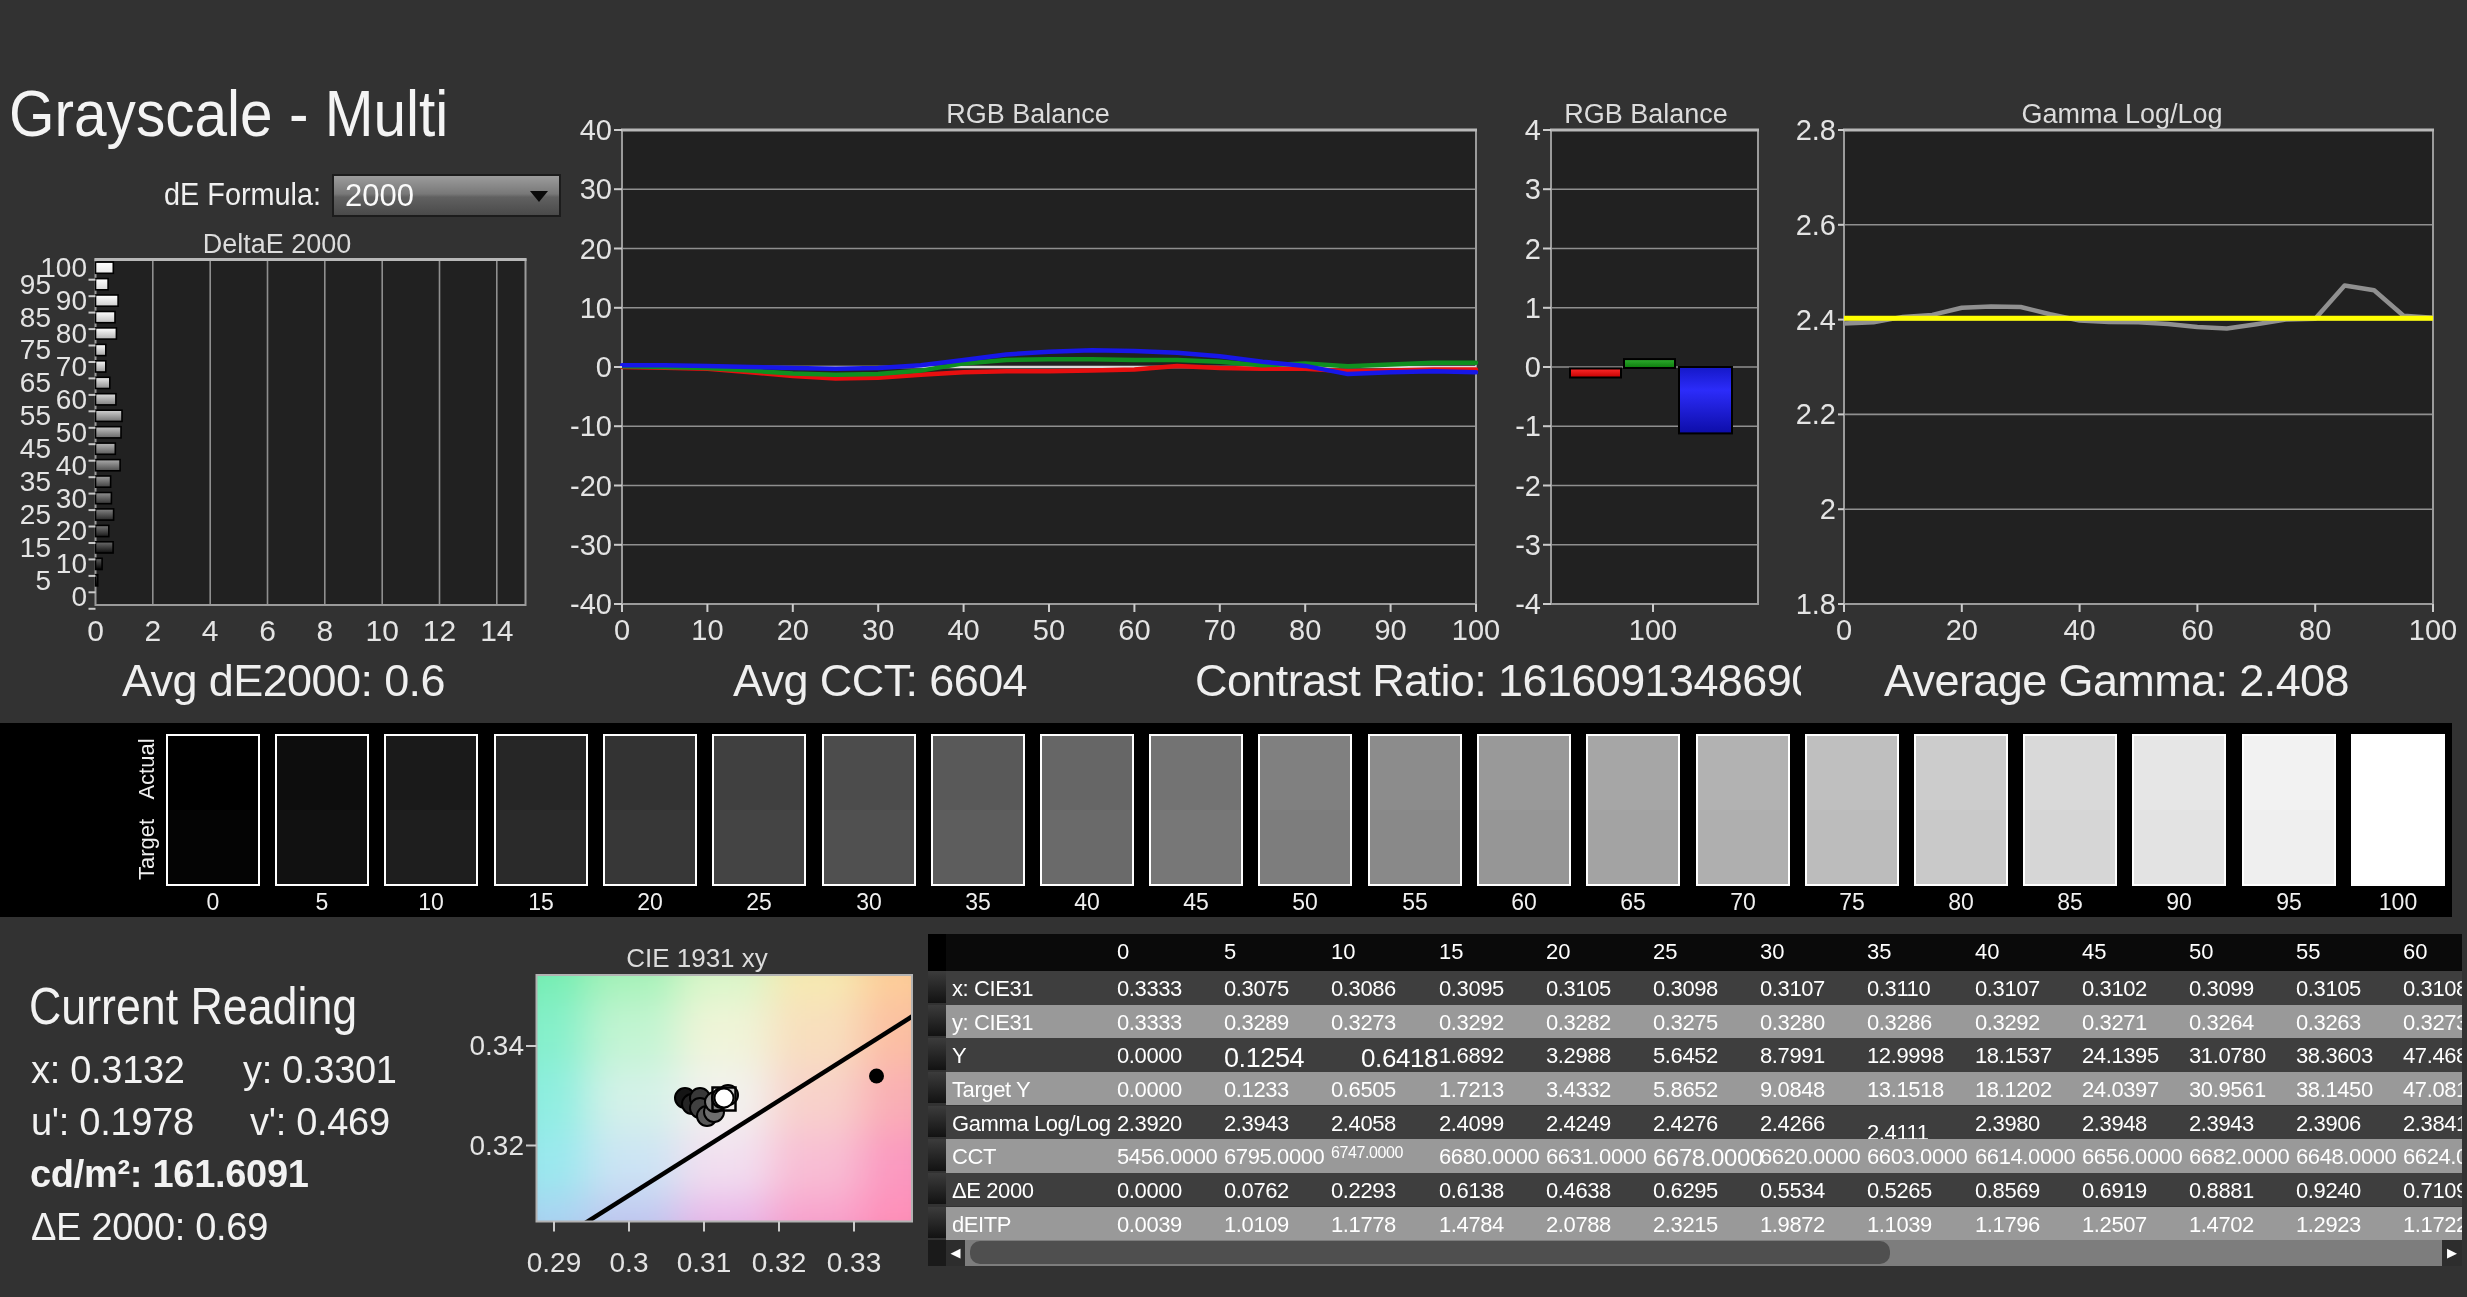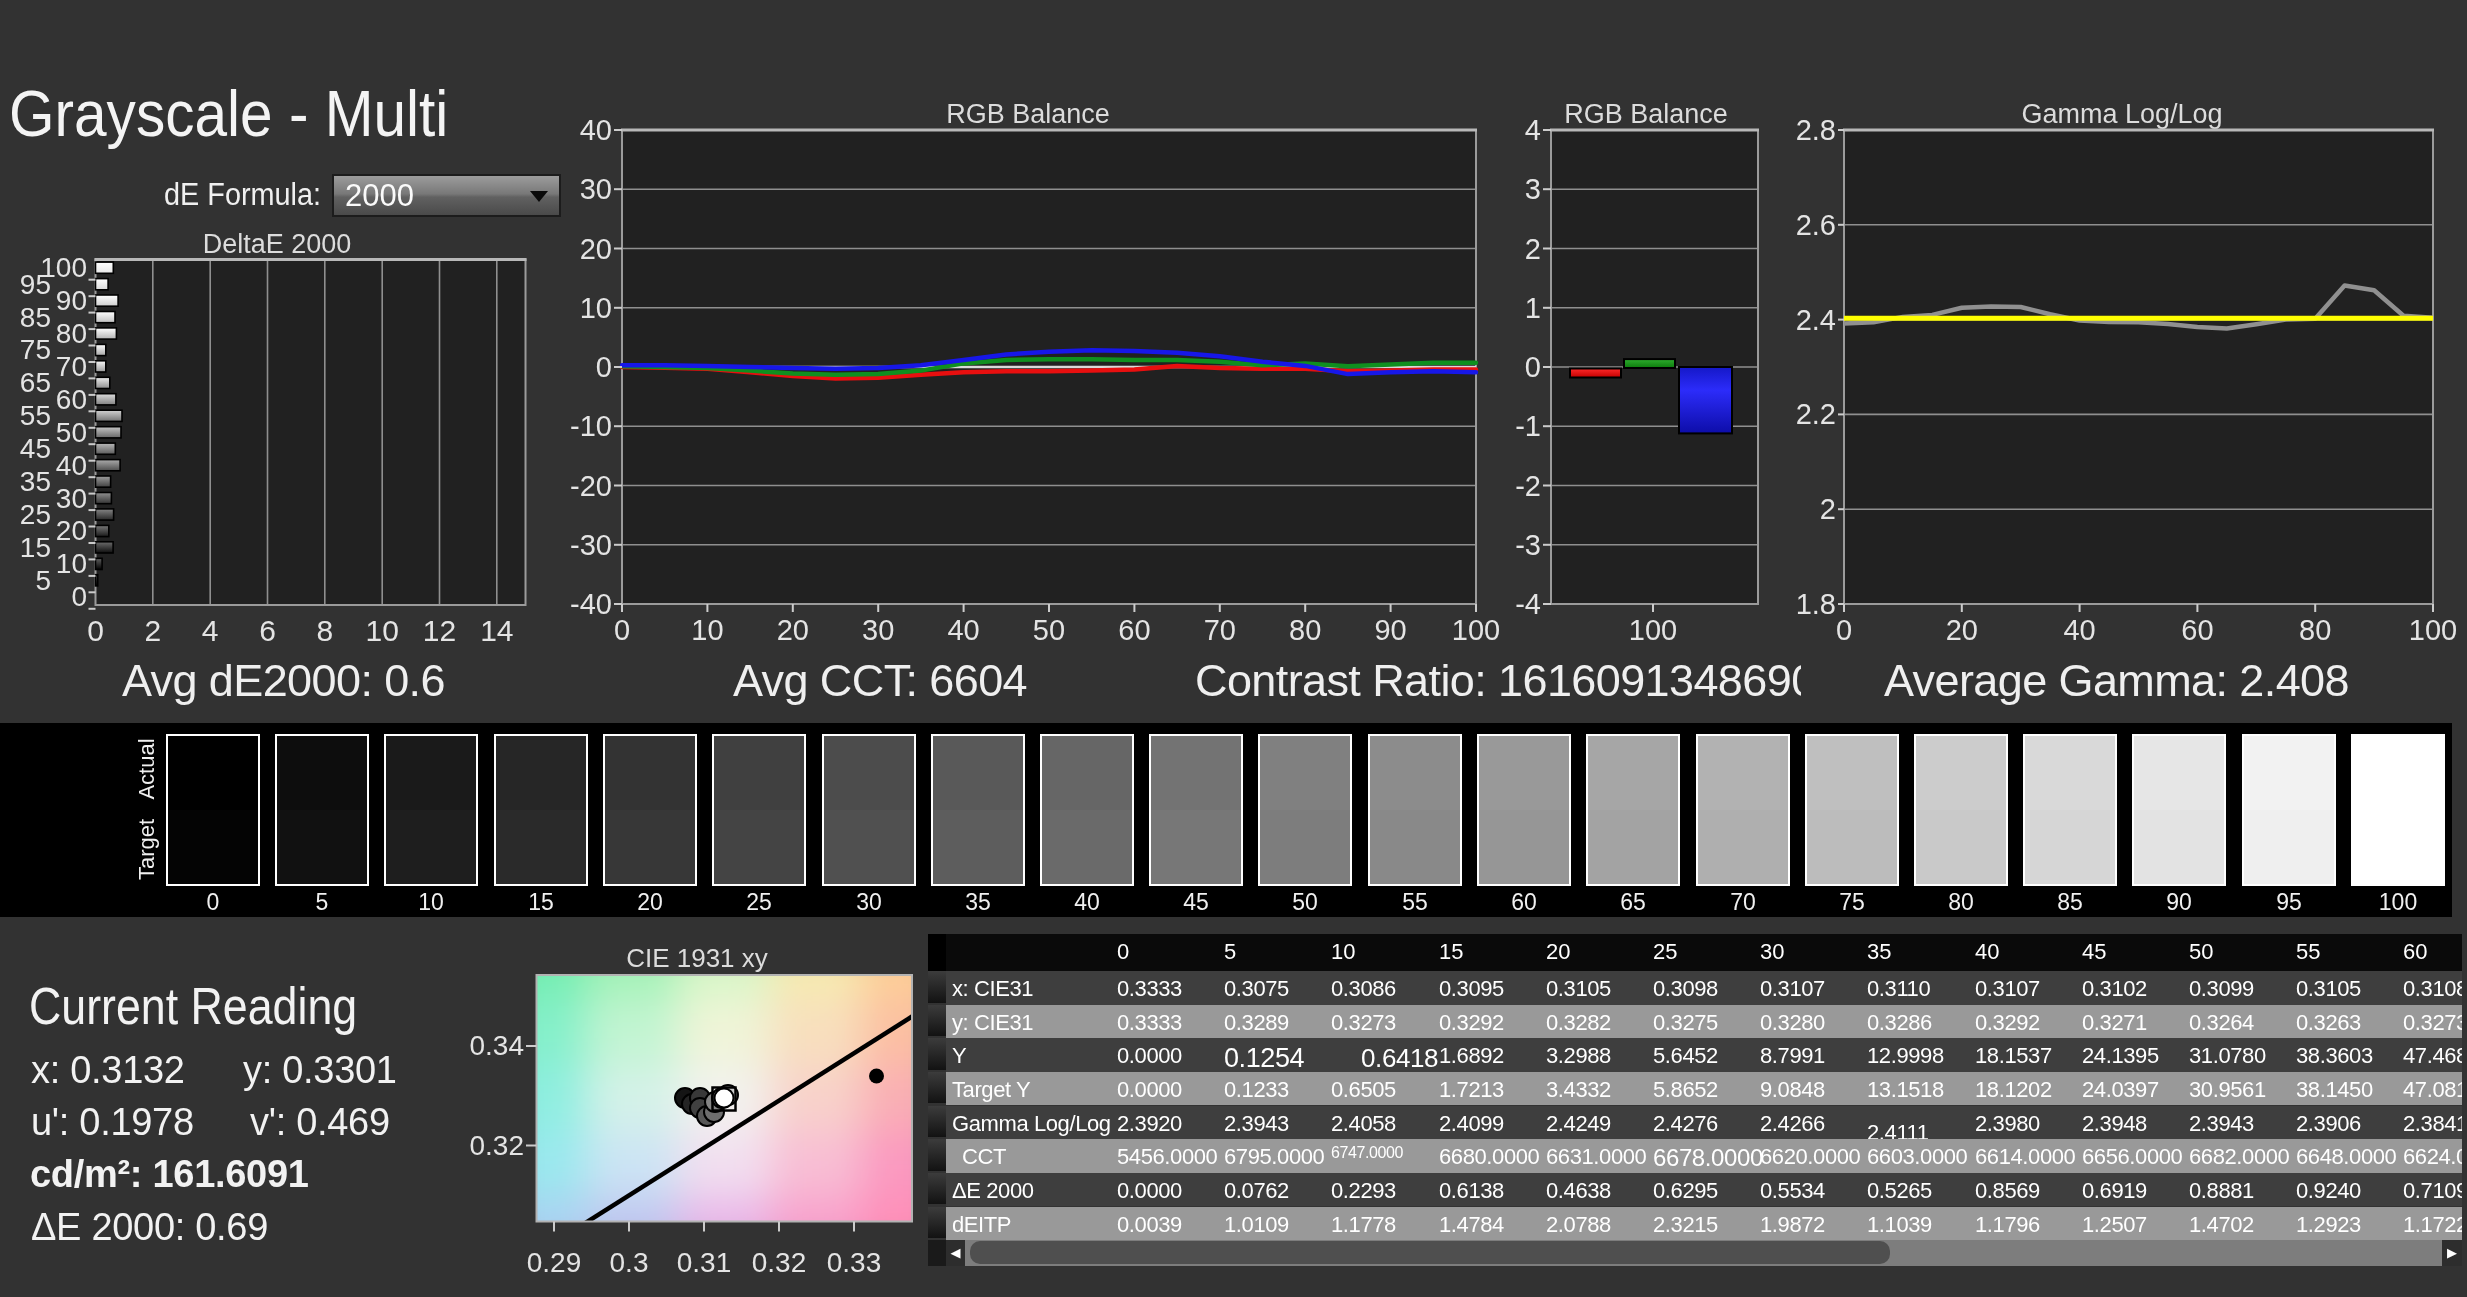--- a/index.html
+++ b/index.html
@@ -609,21 +609,21 @@
       <div class="abs" style="left:725px;top:176.6px;font-size:22px;letter-spacing:-0.4px;">2.4276</div>
       <div class="abs" style="left:832px;top:176.6px;font-size:22px;letter-spacing:-0.4px;">2.4266</div>
       <div class="abs" style="left:939px;top:176.6px;font-size:22px;letter-spacing:-0.4px;margin-top:9px;">2.4111</div>
       <div class="abs" style="left:1047px;top:176.6px;font-size:22px;letter-spacing:-0.4px;">2.3980</div>
       <div class="abs" style="left:1154px;top:176.6px;font-size:22px;letter-spacing:-0.4px;">2.3948</div>
       <div class="abs" style="left:1261px;top:176.6px;font-size:22px;letter-spacing:-0.4px;">2.3943</div>
       <div class="abs" style="left:1368px;top:176.6px;font-size:22px;letter-spacing:-0.4px;">2.3906</div>
       <div class="abs" style="left:1475px;top:176.6px;font-size:22px;letter-spacing:-0.4px;">2.3841</div>
       <div class="abs" style="left:18px;top:205.2px;width:1516px;height:33.6px;background:#999999;"></div>
       <div class="abs" style="left:0;top:205.2px;width:18px;height:31.6px;background:linear-gradient(180deg,#3c3c3c,#121212);"></div>
-      <div class="abs" style="left:24px;top:210.2px;font-size:22px;letter-spacing:-0.4px;white-space:nowrap;margin-left:10px;">CCT</div>
+      <div class="abs" style="left:24px;top:210.2px;font-size:22px;letter-spacing:-0.4px;white-space:nowrap;">CCT</div>
       <div class="abs" style="left:189px;top:210.2px;font-size:22px;letter-spacing:-0.4px;">5456.0000</div>
       <div class="abs" style="left:296px;top:210.2px;font-size:22px;letter-spacing:-0.4px;">6795.0000</div>
       <div class="abs" style="left:403px;top:210.2px;font-size:16px;letter-spacing:-0.4px;">6747.0000</div>
       <div class="abs" style="left:511px;top:210.2px;font-size:22px;letter-spacing:-0.4px;">6680.0000</div>
       <div class="abs" style="left:618px;top:210.2px;font-size:22px;letter-spacing:-0.4px;">6631.0000</div>
       <div class="abs" style="left:725px;top:210.2px;font-size:24px;letter-spacing:-0.4px;">6678.0000</div>
       <div class="abs" style="left:832px;top:210.2px;font-size:22px;letter-spacing:-0.4px;">6620.0000</div>
       <div class="abs" style="left:939px;top:210.2px;font-size:22px;letter-spacing:-0.4px;">6603.0000</div>
       <div class="abs" style="left:1047px;top:210.2px;font-size:22px;letter-spacing:-0.4px;">6614.0000</div>
       <div class="abs" style="left:1154px;top:210.2px;font-size:22px;letter-spacing:-0.4px;">6656.0000</div>

